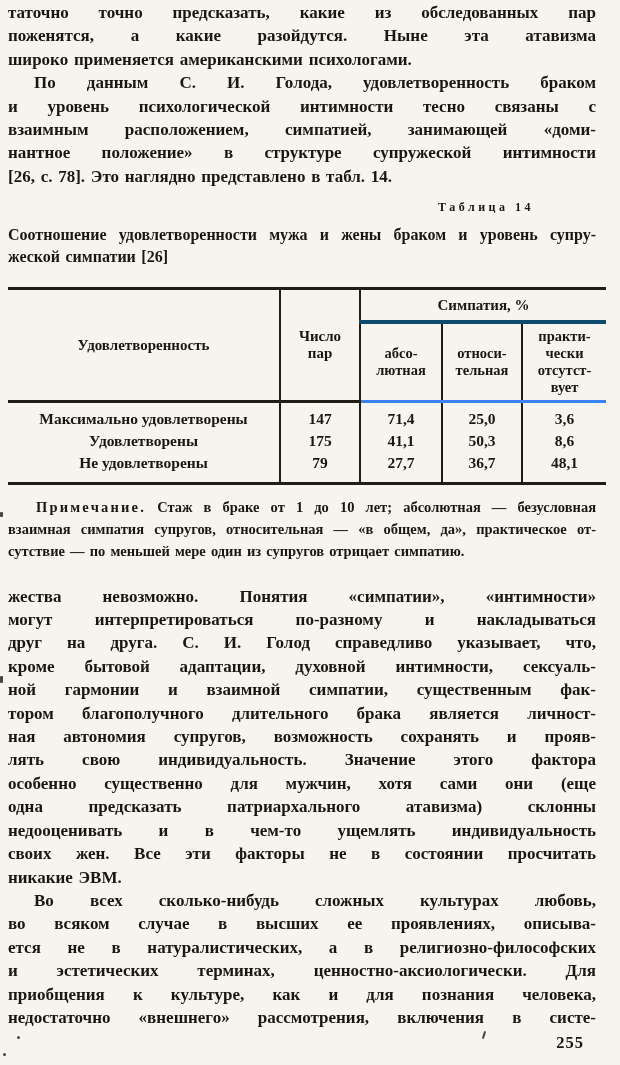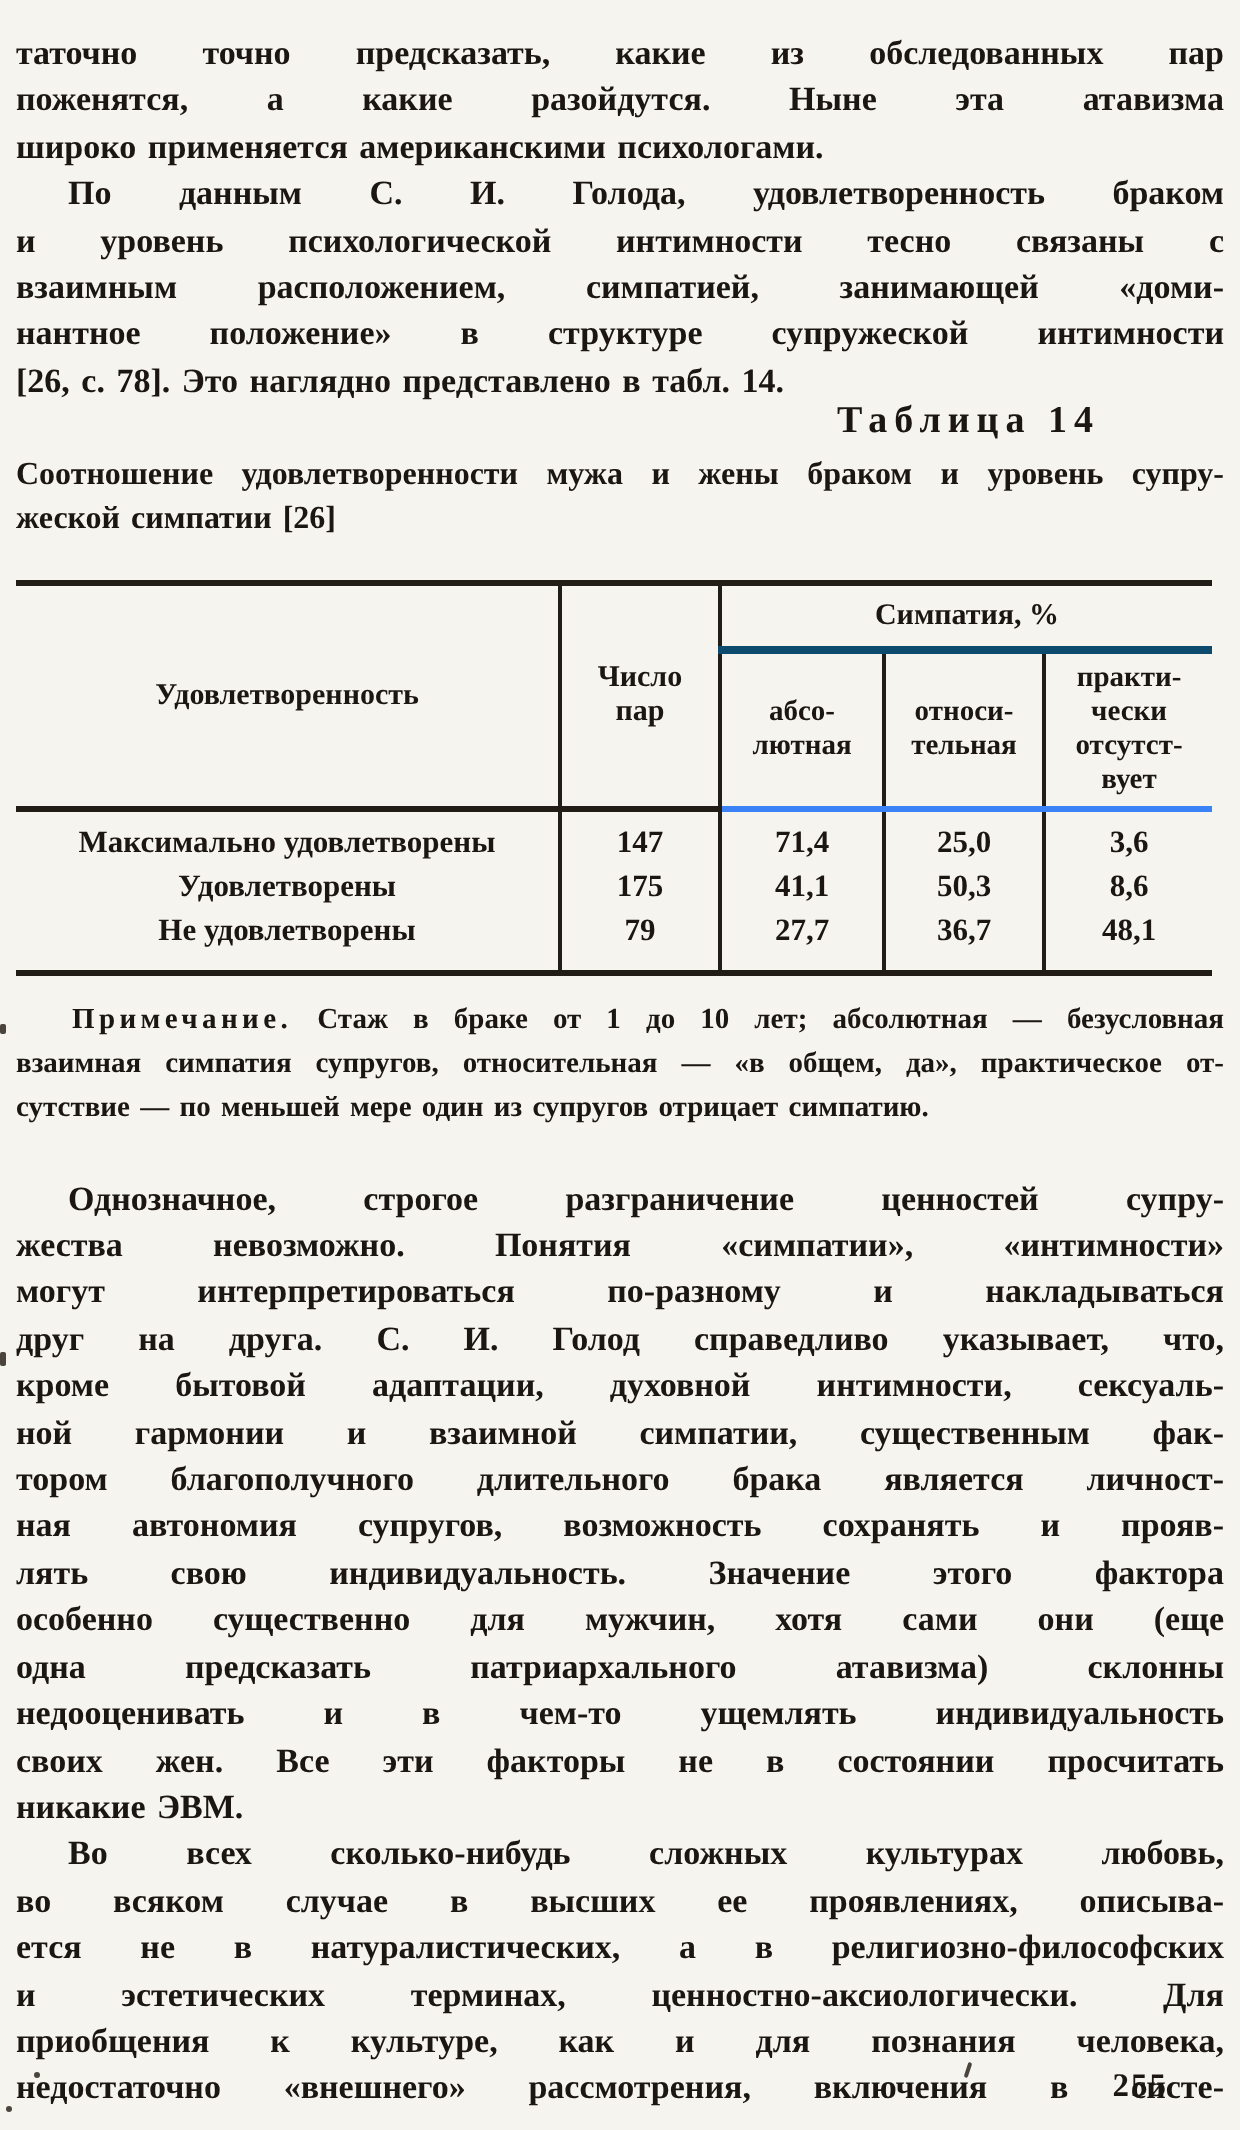--- a/index.html
+++ b/index.html
@@ -4,30 +4,31 @@
 <style>
   html, body { margin: 0; padding: 0; }
   body {
     width: 620px; height: 1065px;
     background: #f6f4ef;
     font-family: "Liberation Serif", "DejaVu Serif", serif;
     color: #1b1612;
     overflow: hidden;
     position: relative;
   }
-  .content { position: absolute; top: 0; left: 0; right: 0; padding: 15px 8px 0 8px; }
+  .content { position: absolute; top: 0; left: 0; right: 16px; padding: 1px 8px 0 8px; }
 
   .para { font-weight: 700; font-size: 17px; line-height: 23.4px; }
   .ln { text-align: justify; text-align-last: justify; word-spacing: 1.5px; }
   .ln.last { text-align-last: left; }
   .ln.first { text-indent: 26px; }
 
   .tbl-caption {
+    margin-top: 11px;
     text-align: right; padding-right: 62px;
-    font-weight: 700; font-size: 19px; line-height: 17px;
+    font-weight: 700; font-size: 12px; line-height: 17px;
     letter-spacing: 3.5px;
   }
   .tbl-title { margin-top: 8px; font-weight: 700; font-size: 16px; line-height: 22px; }
 
   table.data {
     margin-top: 19px;
     border-collapse: collapse; table-layout: fixed;
     width: 598px;
     font-weight: 700;
     border-top: 3px solid #211c16;
@@ -140,21 +141,20 @@
     </tbody>
   </table>
 
   <div class="note">
     <div class="ln first"><span class="note-label">Примечание.</span> <span>Стаж в браке от 1 до 10 лет; абсолютная — безусловная</span></div>
     <div class="ln">взаимная симпатия супругов, относительная — «в общем, да», практическое от-</div>
     <div class="ln last">сутствие — по меньшей мере один из супругов отрицает симпатию.</div>
   </div>
 
   <div class="para gap-lg">
-    <div class="ln first">Однозначное, строгое разграничение ценностей супру-</div>
     <div class="ln">жества невозможно. Понятия «симпатии», «интимности»</div>
     <div class="ln">могут интерпретироваться по-разному и накладываться</div>
     <div class="ln">друг на друга. С. И. Голод справедливо указывает, что,</div>
     <div class="ln">кроме бытовой адаптации, духовной интимности, сексуаль-</div>
     <div class="ln">ной гармонии и взаимной симпатии, существенным фак-</div>
     <div class="ln">тором благополучного длительного брака является личност-</div>
     <div class="ln">ная автономия супругов, возможность сохранять и прояв-</div>
     <div class="ln">лять свою индивидуальность. Значение этого фактора</div>
     <div class="ln">особенно существенно для мужчин, хотя сами они (еще</div>
     <div class="ln">одна предсказать патриархального атавизма) склонны</div>

